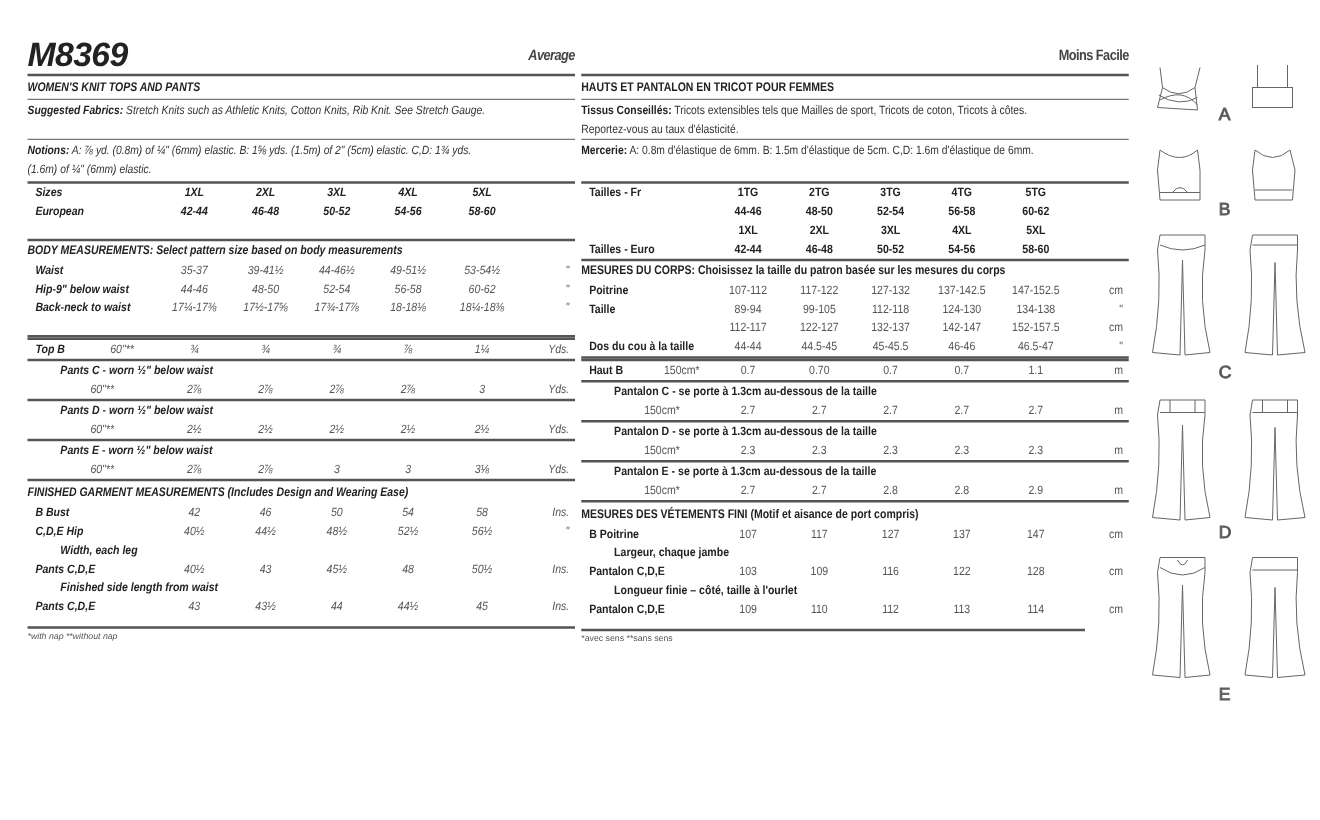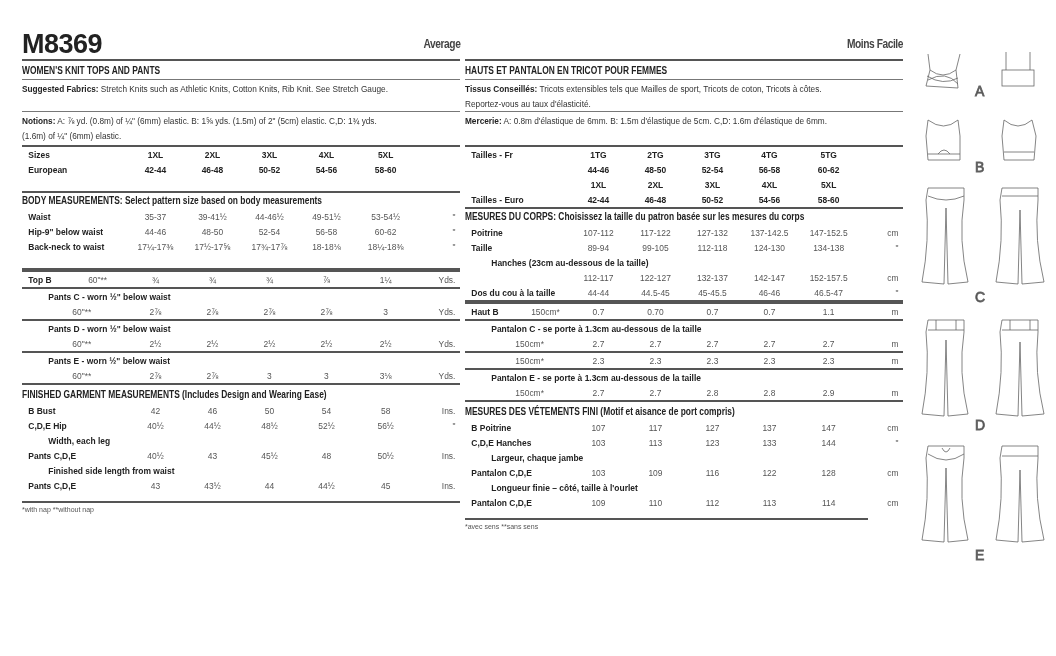--- a/index.html
+++ b/index.html
@@ -1,19 +1,19 @@
 <!DOCTYPE html>
 <html><head>
 <meta charset="utf-8">
 <style>
   html,body{margin:0;padding:0;background:#fff;}
   body{width:1056px;height:656px;position:relative;overflow:hidden;
        font-family:"Liberation Sans Narrow","Liberation Sans",sans-serif;color:#333;}
   .col{position:absolute;top:30px;}
-  #en{left:22px;width:438px;}
+  #en{left:22px;width:438px;font-style:italic;}
   #fr{left:465px;width:438px;}
   .title{font-family:"Liberation Sans",sans-serif;font-weight:bold;font-size:27px;color:#222;
          letter-spacing:-0.5px;line-height:28px;height:28px;position:relative;}
   .level{position:absolute;right:0;bottom:0;font-size:12px;color:#444;transform:scaleX(.85);transform-origin:right bottom;}
   .rule{border-top:2px solid #555;}
   .rule-thin{border-top:1px solid #777;}
   .txt{font-size:9.6px;line-height:15px;transform:scaleX(.86);transform-origin:left center;white-space:nowrap;}
   .b{font-weight:bold;color:#222;}
   .sec{font-size:10px;font-weight:bold;color:#222;line-height:16px;height:16px;transform:scaleX(.84);transform-origin:left center;white-space:nowrap;}
   table{border-collapse:collapse;width:100%;table-layout:fixed;}
@@ -383,23 +383,20 @@
         <tr>
           <td class="lab">Taille</td>
           <td class="c">89-94</td>
           <td class="c">99-105</td>
           <td class="c">112-118</td>
           <td class="c">124-130</td>
           <td class="c">134-138</td>
           <td class="r">"</td>
         </tr>
         <tr>
-          <td colspan="7" class="lab">Hanches (23cm au-dessous de la taille)</td>
-        </tr>
-        <tr>
           <td></td>
           <td class="c">112-117</td>
           <td class="c">122-127</td>
           <td class="c">132-137</td>
           <td class="c">142-147</td>
           <td class="c">152-157.5</td>
           <td class="r">cm</td>
         </tr>
         <tr>
           <td class="lab">Dos du cou à la taille</td>
@@ -469,20 +466,23 @@
           <col style="width:24%">
           <col style="width:13%">
           <col style="width:13%">
           <col style="width:13%">
           <col style="width:13%">
           <col style="width:14%">
           <col style="width:10%">
         </colgroup>
         <tbody>
           <tr>
+            <td colspan="7" class="lab">Pantalon D - se porte à 1.3cm au-dessous de la taille</td>
+          </tr>
+          <tr>
             <td style="padding-left:50px">150cm*</td>
             <td class="c">2.3</td>
             <td class="c">2.3</td>
             <td class="c">2.3</td>
             <td class="c">2.3</td>
             <td class="c">2.3</td>
             <td class="r">m</td>
           </tr>
         </tbody>
       </table>
@@ -529,29 +529,20 @@
         <tr>
           <td class="lab">B Poitrine</td>
           <td class="c">107</td>
           <td class="c">117</td>
           <td class="c">127</td>
           <td class="c">137</td>
           <td class="c">147</td>
           <td class="r">cm</td>
         </tr>
         <tr>
-          <td class="lab">C,D,E Hanches</td>
-          <td class="c">103</td>
-          <td class="c">113</td>
-          <td class="c">123</td>
-          <td class="c">133</td>
-          <td class="c">144</td>
-          <td class="r">"</td>
-        </tr>
-        <tr>
           <td colspan="7" class="lab">Largeur, chaque jambe</td>
         </tr>
         <tr>
           <td class="lab">Pantalon C,D,E</td>
           <td class="c">103</td>
           <td class="c">109</td>
           <td class="c">116</td>
           <td class="c">122</td>
           <td class="c">128</td>
           <td class="r">cm</td>

